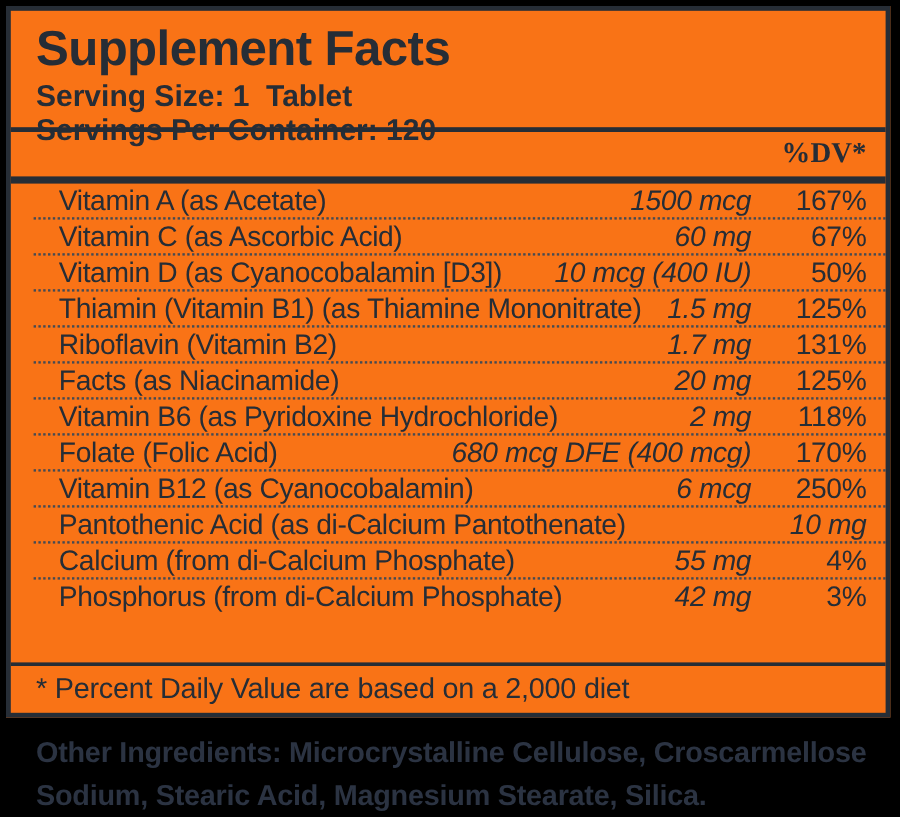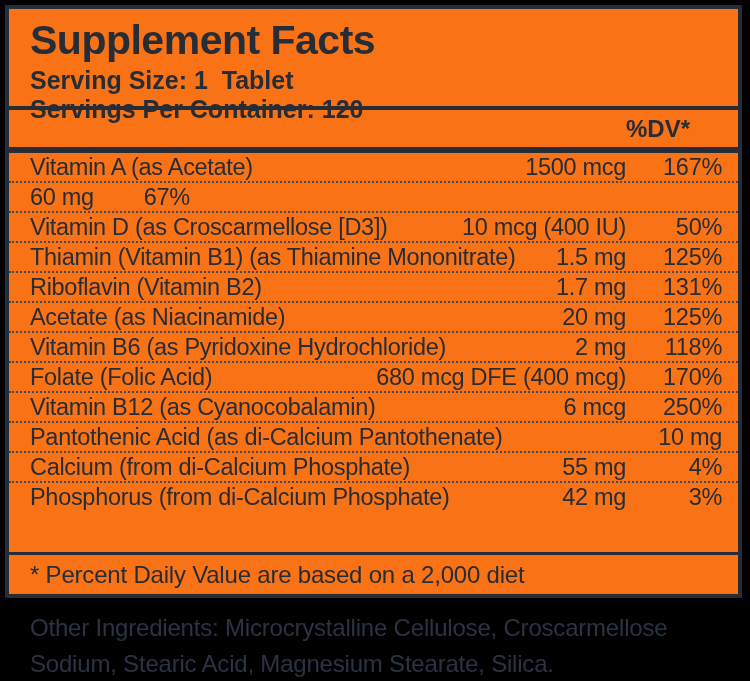--- a/index.html
+++ b/index.html
@@ -46,60 +46,61 @@
     border-top: 4px solid #262d36;
     height: 41px;
     display: flex;
     align-items: center;
     padding: 0 16px 0 21px;
     font-size: 24px;
     font-weight: bold;
   }
   .col-spacer { flex: 1; }
   .col-amount-header { text-align: right; white-space: nowrap; }
-  .col-dv-header { width: 96px; white-space: nowrap; }
+  .col-dv-header { width: 96px; text-align: right; white-space: nowrap; font-family: Liberation Serif, serif; }
   
   .rows-container {
     flex: 1;
     border-top: 6px solid #262d36;
     display: flex;
     flex-direction: column;
   }
   .nutrient-row {
     flex: 1;
     display: flex;
     align-items: center;
     padding: 0 16px 0 21px;
     font-size: 23.5px;
     letter-spacing: -0.3px;
+    margin-left: 19px;
   }
   .nutrient-row + .nutrient-row { border-top: 2px dotted #454b54; }
   .nutrient-name { flex: 1; white-space: nowrap; overflow: hidden; }
-  .nutrient-amount { text-align: left; white-space: nowrap; }
+  .nutrient-amount { text-align: left; white-space: nowrap; font-style: italic; }
   .nutrient-dv { width: 96px; text-align: right; white-space: nowrap; }
   
   .footnote-row {
     border-top: 3px solid #262d36;
     height: 42px;
     display: flex;
     align-items: center;
     padding: 0 16px 0 21px;
     font-size: 24px;
     letter-spacing: -0.2px;
     white-space: nowrap;
     margin-top: 41px;
   }
   
   .other-ingredients {
     position: absolute;
     left: 30px; top: 610px;
     width: 700px;
     color: #2b3342;
     font-size: 24px;
-    font-weight: normal;
+    font-weight: bold;
     letter-spacing: -0.2px;
     line-height: 36px;
   }
   .other-ingredients .ing-line { white-space: nowrap; }
 </style>
 </head>
 <body>
 
 <div class="label-box">
 
@@ -118,44 +119,45 @@
 
   <div class="rows-container">
 
       <div class="nutrient-row">
         <span class="nutrient-name">Vitamin A (as Acetate)</span>
         <span class="nutrient-amount">1500 mcg</span>
         <span class="nutrient-dv">167%</span>
       </div>
 
       <div class="nutrient-row">
+        <span class="nutrient-name">Vitamin C (as Ascorbic Acid)</span>
         <span class="nutrient-amount">60 mg</span>
         <span class="nutrient-dv">67%</span>
       </div>
 
       <div class="nutrient-row">
-        <span class="nutrient-name">Vitamin D (as Croscarmellose [D3])</span>
+        <span class="nutrient-name">Vitamin D (as Cyanocobalamin [D3])</span>
         <span class="nutrient-amount">10 mcg (400 IU)</span>
         <span class="nutrient-dv">50%</span>
       </div>
 
       <div class="nutrient-row">
         <span class="nutrient-name">Thiamin (Vitamin B1) (as Thiamine Mononitrate)</span>
         <span class="nutrient-amount">1.5 mg</span>
         <span class="nutrient-dv">125%</span>
       </div>
 
       <div class="nutrient-row">
         <span class="nutrient-name">Riboflavin (Vitamin B2)</span>
         <span class="nutrient-amount">1.7 mg</span>
         <span class="nutrient-dv">131%</span>
       </div>
 
       <div class="nutrient-row">
-        <span class="nutrient-name">Acetate (as Niacinamide)</span>
+        <span class="nutrient-name">Facts (as Niacinamide)</span>
         <span class="nutrient-amount">20 mg</span>
         <span class="nutrient-dv">125%</span>
       </div>
 
       <div class="nutrient-row">
         <span class="nutrient-name">Vitamin B6 (as Pyridoxine Hydrochloride)</span>
         <span class="nutrient-amount">2 mg</span>
         <span class="nutrient-dv">118%</span>
       </div>
 

